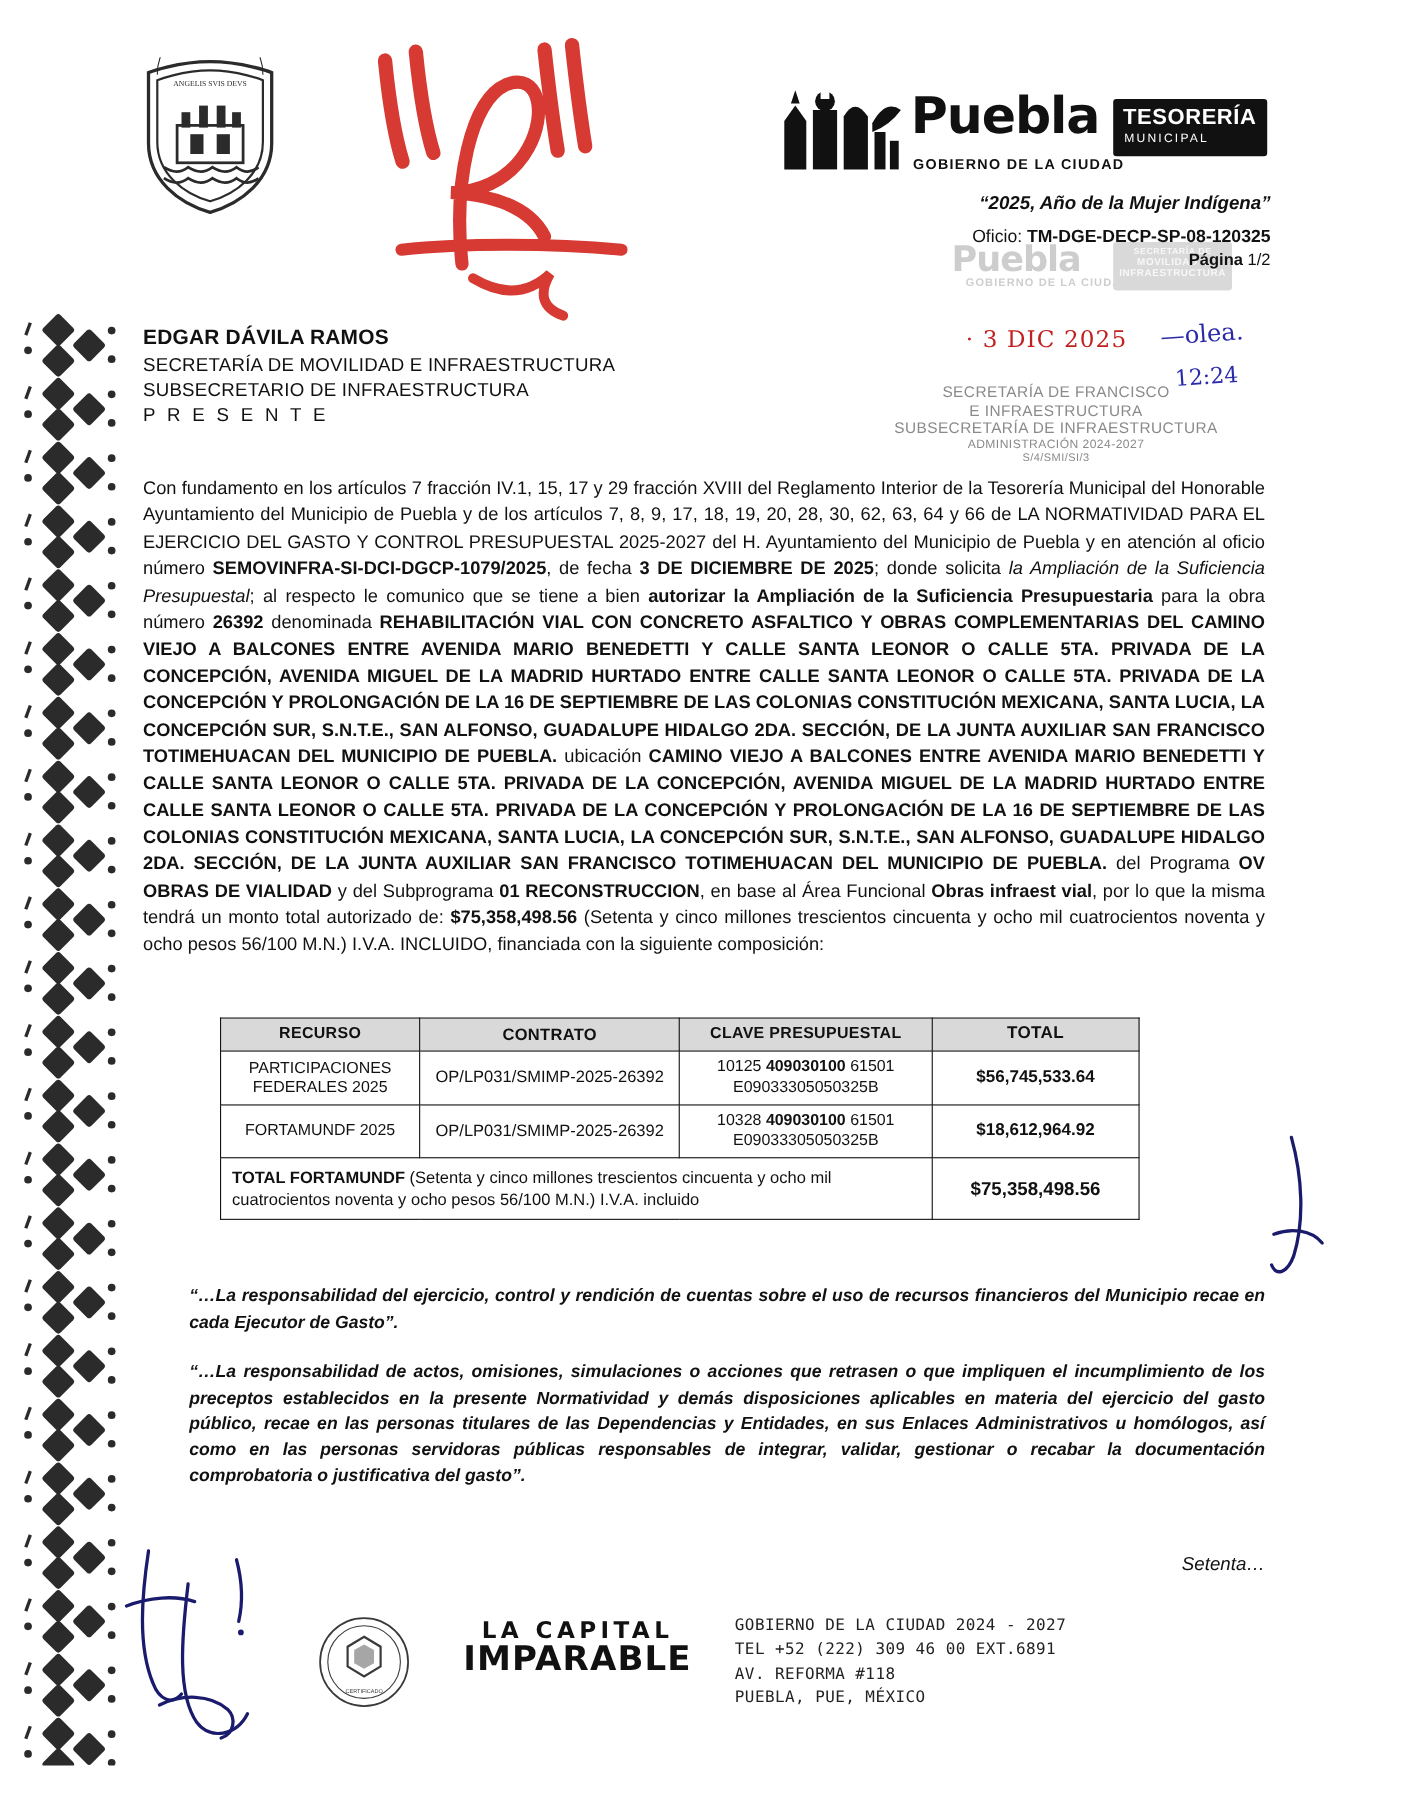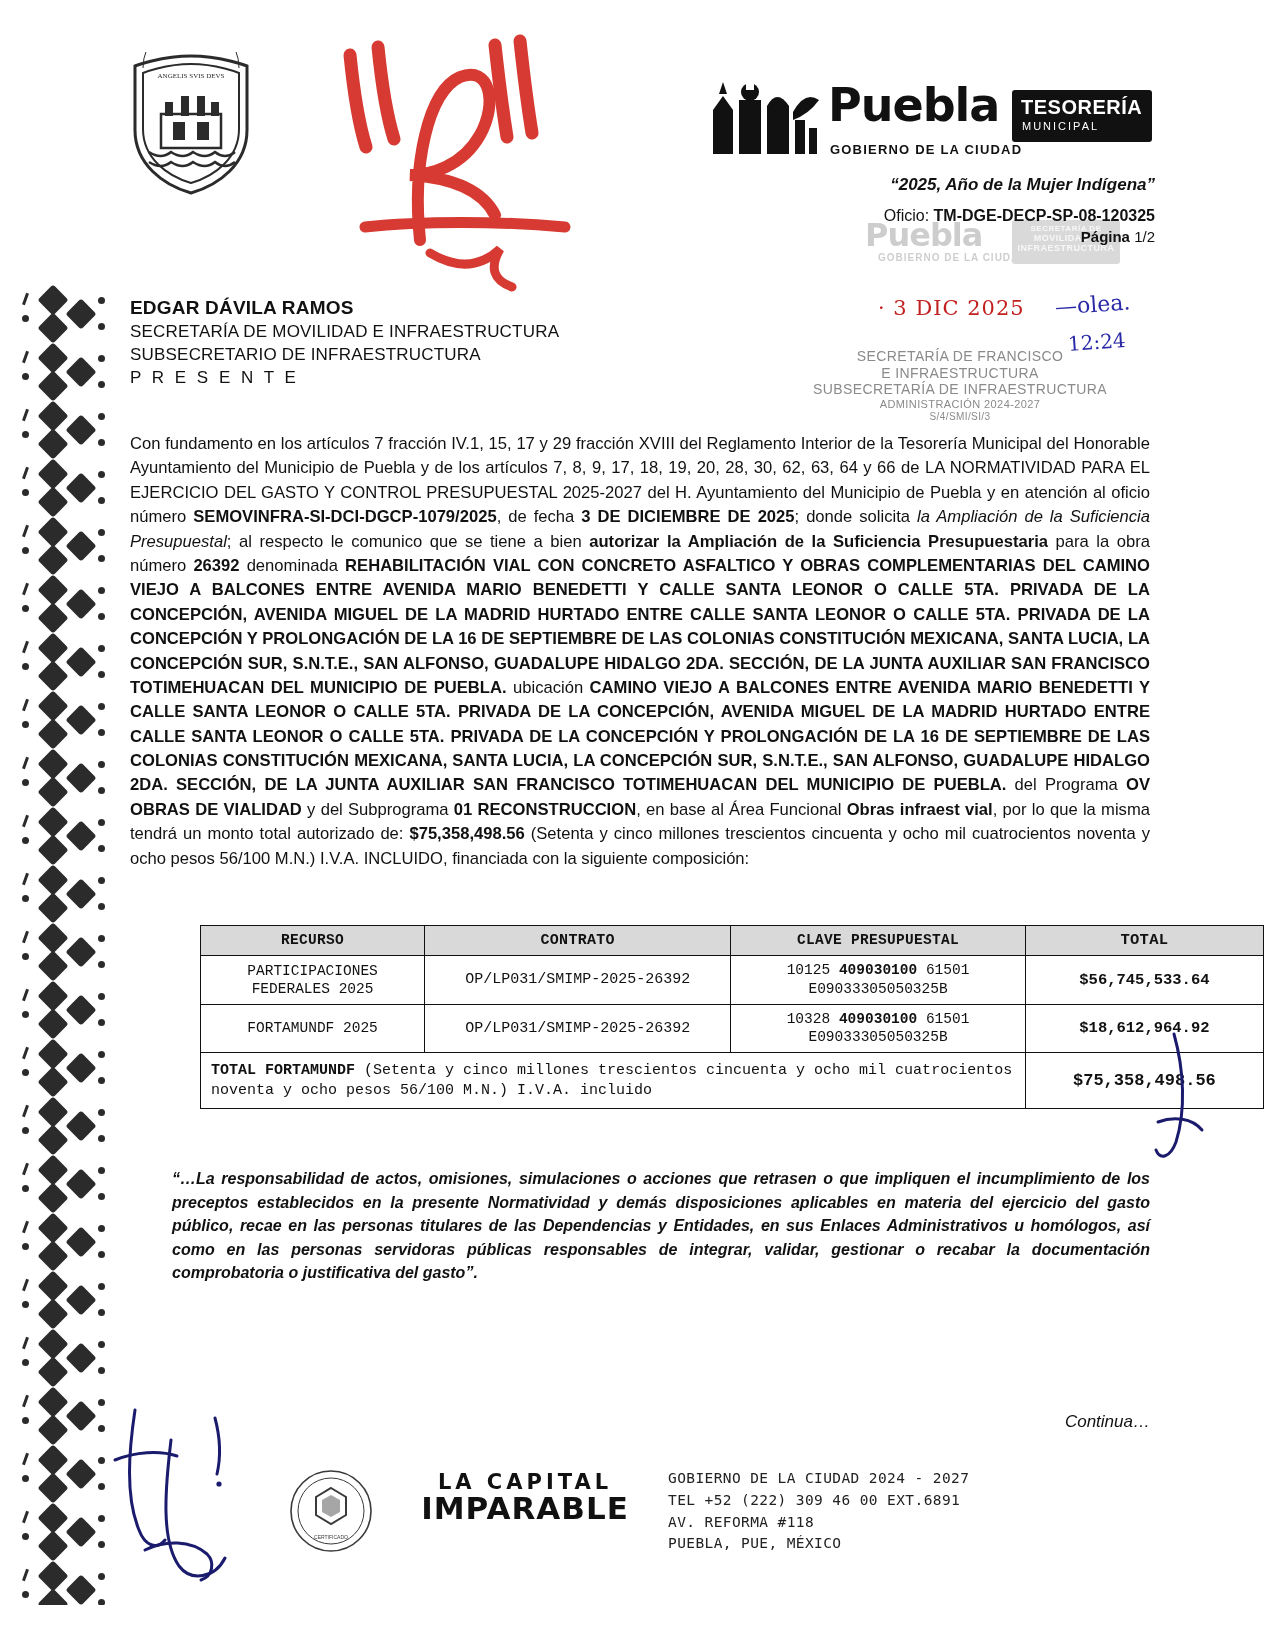--- a/index.html
+++ b/index.html
@@ -130,24 +130,23 @@
     font-size:16.6px;line-height:1.47;text-align:justify;
     color:#111;
   }
   .body-text p{margin:0 0 12px 0;}
   .body-text b{font-weight:bold;}
   .body-text i{font-style:italic;}
   .indent{text-indent:46px;}
 
   
   table.budget{
-    position:absolute;left:200px;top:925px;width:1064px;
+    position:absolute;left:200px;top:925px;width:836px;
     border-collapse:collapse;
     font-size:15px;
-    font-family:Liberation Mono, monospace;
   }
   table.budget th,table.budget td{
     border:1px solid #111;padding:5px 6px;text-align:center;vertical-align:middle;
   }
   table.budget thead th{
     background:#d9d9d9;font-weight:bold;font-size:14.5px;letter-spacing:.3px;
   }
   table.budget .recurso{width:178px;font-size:14.5px;line-height:1.25;}
   table.budget .contrato{width:248px;font-size:15px;}
   table.budget .clave{width:238px;font-size:14.5px;line-height:1.3;}
@@ -494,24 +493,25 @@
       <tr>
         <td class="total-label" colspan="3">
           <b>TOTAL FORTAMUNDF</b><span> (Setenta y cinco millones trescientos cincuenta y ocho mil cuatrocientos noventa y ocho pesos 56/100 M.N.) I.V.A. incluido</span>
         </td>
         <td class="total-amount">$75,358,498.56</td>
       </tr>
     </tbody>
   </table>
 
   <div class="lower">
+    <p class="quote">“…La responsabilidad del ejercicio, control y rendición de cuentas sobre el uso de recursos financieros del Municipio recae en cada Ejecutor de Gasto”.</p>
     <p class="quote">“…La responsabilidad de actos, omisiones, simulaciones o acciones que retrasen o que impliquen el incumplimiento de los preceptos establecidos en la presente Normatividad y demás disposiciones aplicables en materia del ejercicio del gasto público, recae en las personas titulares de las Dependencias y Entidades, en sus Enlaces Administrativos u homólogos, así como en las personas servidoras públicas responsables de integrar, validar, gestionar o recabar la documentación comprobatoria o justificativa del gasto”.</p>
   </div>
 
-  <div class="continua">Continua…</div>
+  <div class="continua">Setenta…</div>
 
   <svg class="ink" style="left:95px;top:1400px;" width="170" height="210">
     <path d="M40 10 C34 50 30 96 44 130 C50 146 62 150 70 140" stroke="#1b1b6e" stroke-width="3" fill="none" stroke-linecap="round"></path>
     <path d="M20 60 C40 52 64 50 82 56" stroke="#1b1b6e" stroke-width="3" fill="none" stroke-linecap="round"></path>
     <path d="M76 40 C70 90 66 140 84 166 C96 182 120 178 130 158" stroke="#1b1b6e" stroke-width="3" fill="none" stroke-linecap="round"></path>
     <path d="M50 150 C70 140 96 140 112 154 C120 162 118 176 106 180" stroke="#1b1b6e" stroke-width="3" fill="none" stroke-linecap="round"></path>
     <path d="M120 18 q8 30 2 56" stroke="#1b1b6e" stroke-width="3" fill="none" stroke-linecap="round"></path>
     <circle cx="124" cy="84" r="2.6" fill="#1b1b6e"></circle>
   </svg>
 

